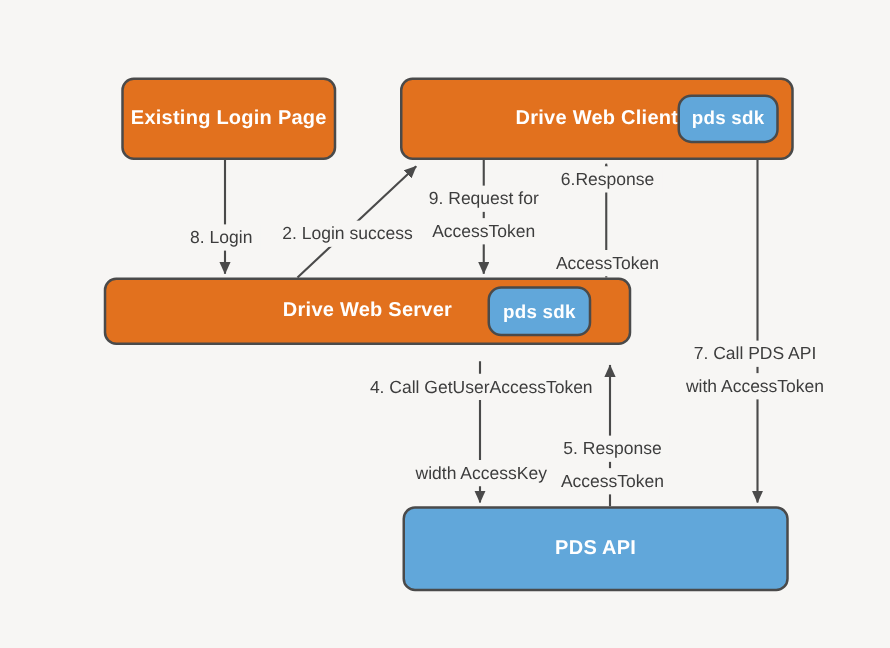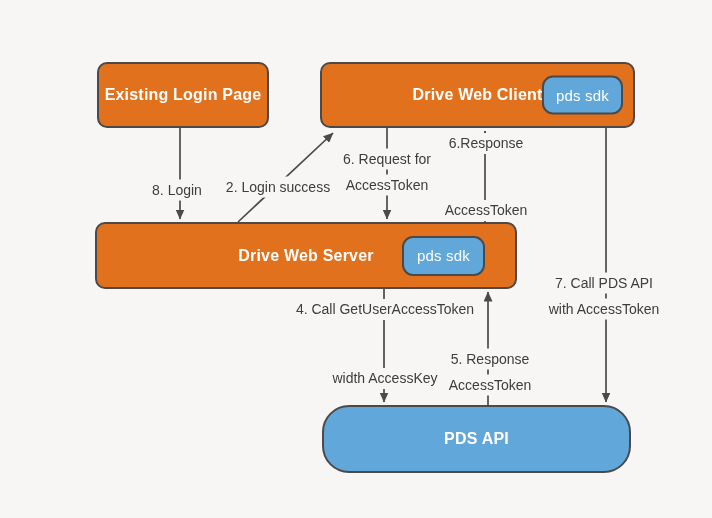--- a/index.html
+++ b/index.html
@@ -18,30 +18,30 @@
     position:relative;width:712px;height:518px;background:var(--bg);overflow:hidden;
   }
   .edges{position:absolute;left:0;top:0;}
   .edge{stroke:var(--line);stroke-width:1.7;fill:none;}
   .arrowhead{fill:var(--line);}
   .node{
     position:absolute;display:flex;align-items:center;justify-content:center;
     background:var(--orange);border:2px solid var(--border);border-radius:10px;
     color:var(--boxtext);font-weight:700;font-size:16px;letter-spacing:.2px;
   }
-  .node.blue{background:var(--blue);border-radius:27px;}
+  .node.blue{background:var(--blue);}
   #node-existing{left:97px;top:62px;width:172px;height:66px;}
   #node-client{left:320px;top:62px;width:315px;height:66px;}
-  #node-server{left:95px;top:222px;width:422px;height:67px;}
+  #node-server{left:83px;top:222px;width:422px;height:54px;}
   #node-pds{left:322px;top:405px;width:309px;height:68px;}
   .badge{
     position:absolute;top:50%;transform:translateY(-50%);
     display:flex;align-items:center;justify-content:center;
     background:var(--blue);border:2px solid var(--border);border-radius:11px;
-    color:var(--boxtext);font-weight:400;font-size:15px;
+    color:var(--boxtext);font-weight:700;font-size:15px;
   }
   #badge-client{right:10px;width:81px;height:39px;}
   #badge-server{right:30px;width:83px;height:40px;}
   .edge-label{
     position:absolute;transform:translate(-50%,-50%);
     display:flex;flex-direction:column;align-items:center;row-gap:5px;
   }
   .edge-label .line{
     background:var(--bg);padding:2px 6px;font-size:14px;line-height:17px;
     color:var(--labeltext);white-space:nowrap;text-align:center;
@@ -98,21 +98,21 @@
 
   <div class="edge-label" id="label-1">
     <span class="line">8. Login</span>
   </div>
 
   <div class="edge-label" id="label-2">
     <span class="line">2. Login success</span>
   </div>
 
   <div class="edge-label" id="label-3">
-    <span class="line">6. Request for</span>
+    <span class="line">9. Request for</span>
     <span class="line">AccessToken</span>
   </div>
 
   <div class="edge-label" id="label-4">
     <span class="line">4. Call GetUserAccessToken</span>
     <span class="line">width AccessKey</span>
   </div>
 
   <div class="edge-label" id="label-5">
     <span class="line">5. Response</span>

